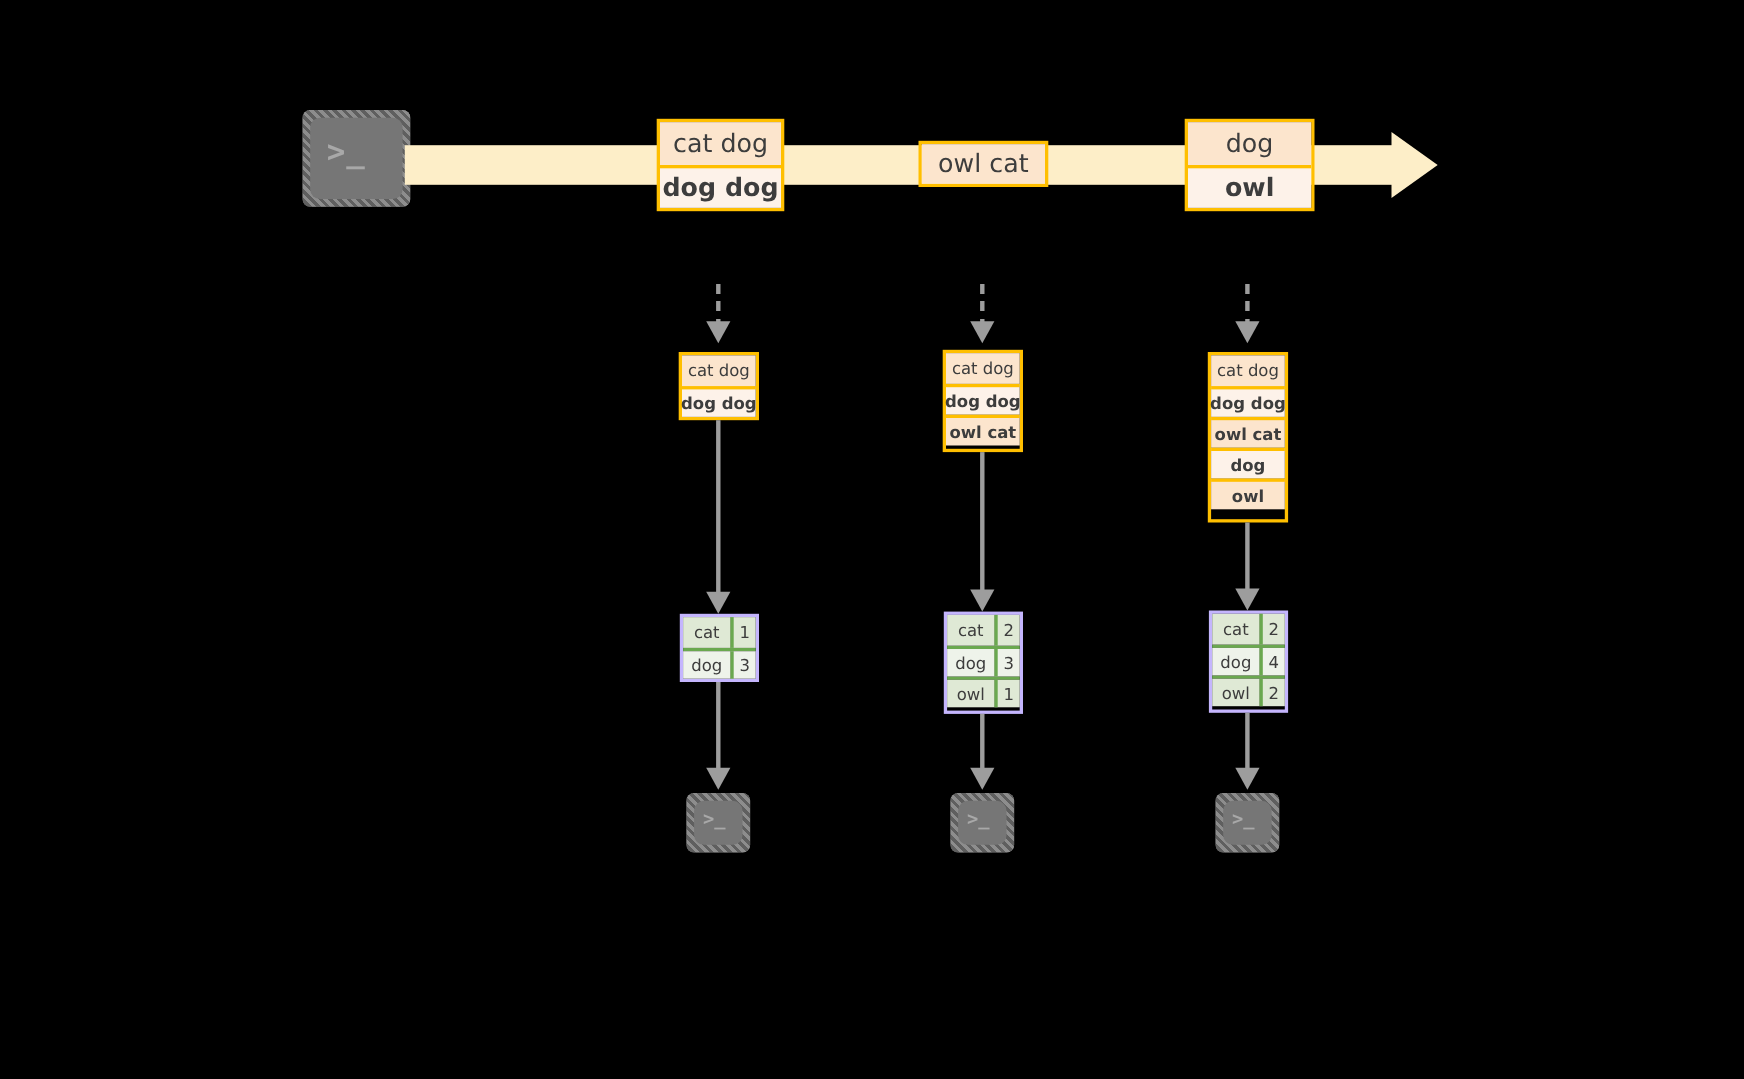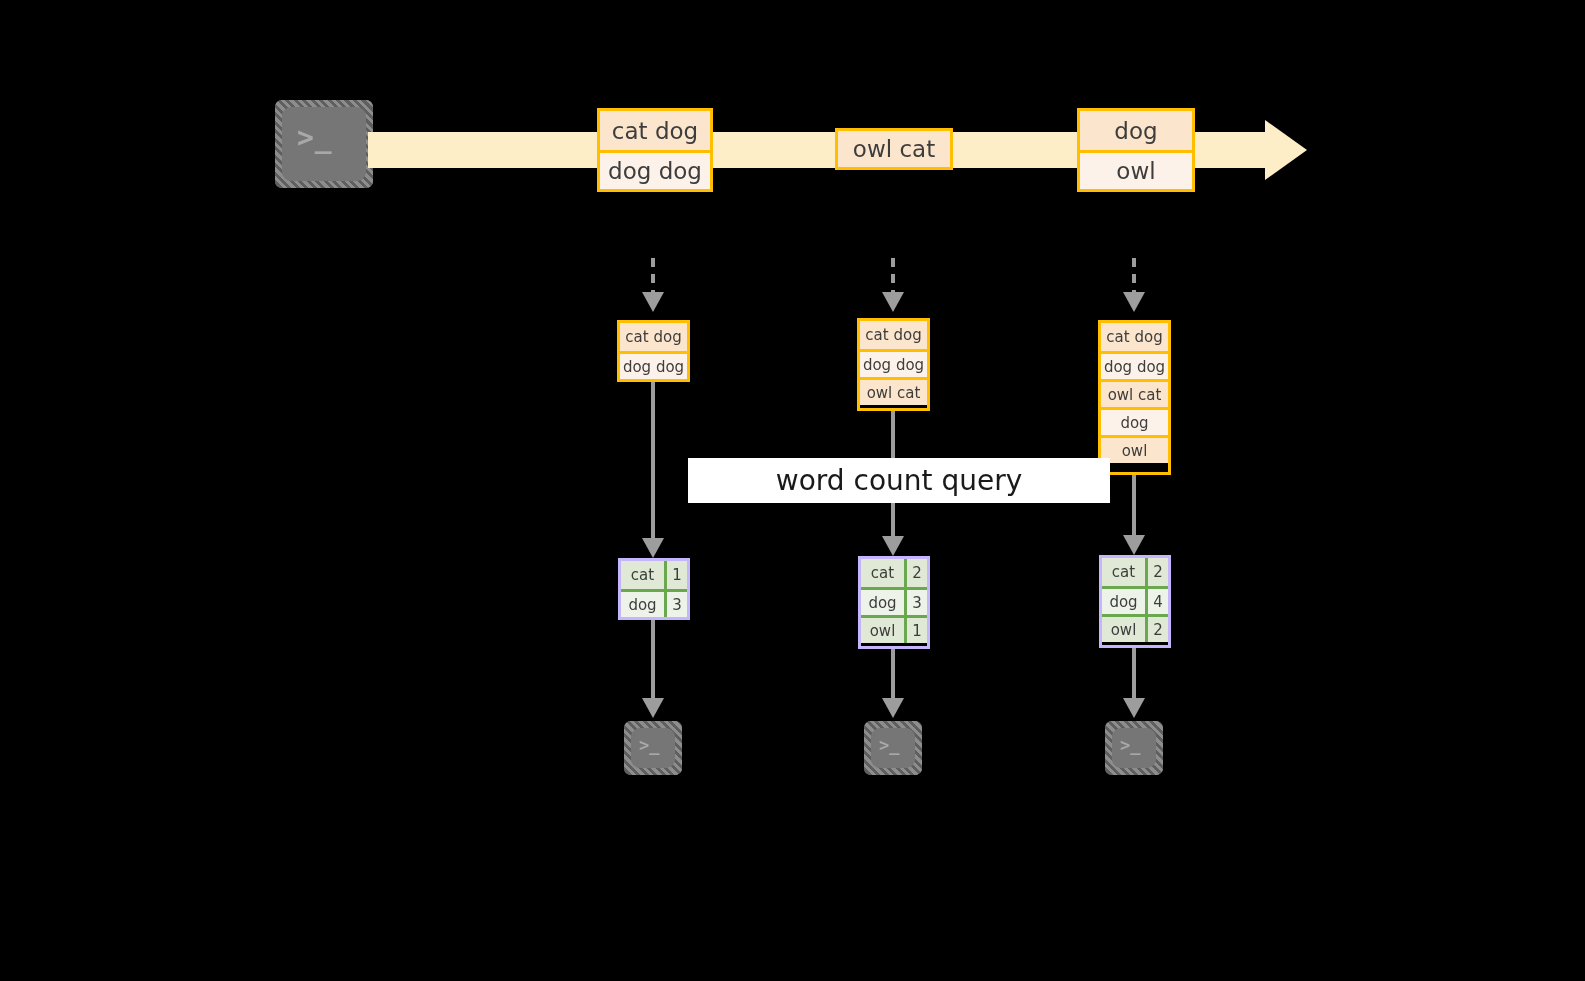--- a/index.html
+++ b/index.html
@@ -31,21 +31,21 @@
         border-bottom:30px solid transparent;
         border-left:42px solid #fdeec8;}
 
   
   .obox{position:absolute;box-sizing:border-box;border:3px solid #ffbf00;}
   .ocell{box-sizing:border-box;width:100%;
         display:flex;align-items:center;justify-content:center;
         color:#3d3d3d;white-space:nowrap;}
   .ocell.a{background:#fce5cd;}
   .ocell.b{background:#fdf2e9;}
-  .ocell + .ocell{border-top:3px solid #ffbf00;}
+  .ocell + .ocell{border-top:3px solid #ffbf00;font-weight:bold;}
 
   
   .gbox{position:absolute;box-sizing:border-box;border:3px solid #c4b5fd;}
   .grow{display:flex;box-sizing:border-box;}
   .grow + .grow{border-top:3px solid #6aa84f;}
   .gcell{box-sizing:border-box;display:flex;align-items:center;
         justify-content:center;color:#3d3d3d;white-space:nowrap;}
   .gcell.k{}
   .gcell.v{border-left:3px solid #6aa84f;}
   .grow.a .gcell{background:#dfe9d5;}
@@ -190,17 +190,14 @@
 
   <div class="vline" style="left:1132px;top:648px;height:54px;"></div>
   <div class="vhead" style="left:1123px;top:698px;"></div>
 
   <div class="term" style="left:1098px;top:714px;width:72px;height:68px;">
     <div class="hatch"></div>
     <div class="inner"></div>
     <div class="glyph" style="left:15px;top:16px;font-size:17px;">&gt;_</div>
   </div>
 
-  <div class="banner" style="left:688px;top:458px;width:422px;height:45px;">
-    <span style="font-size:28px;">word count query</span>
-  </div>
 
 </div>
 
 </body></html>

